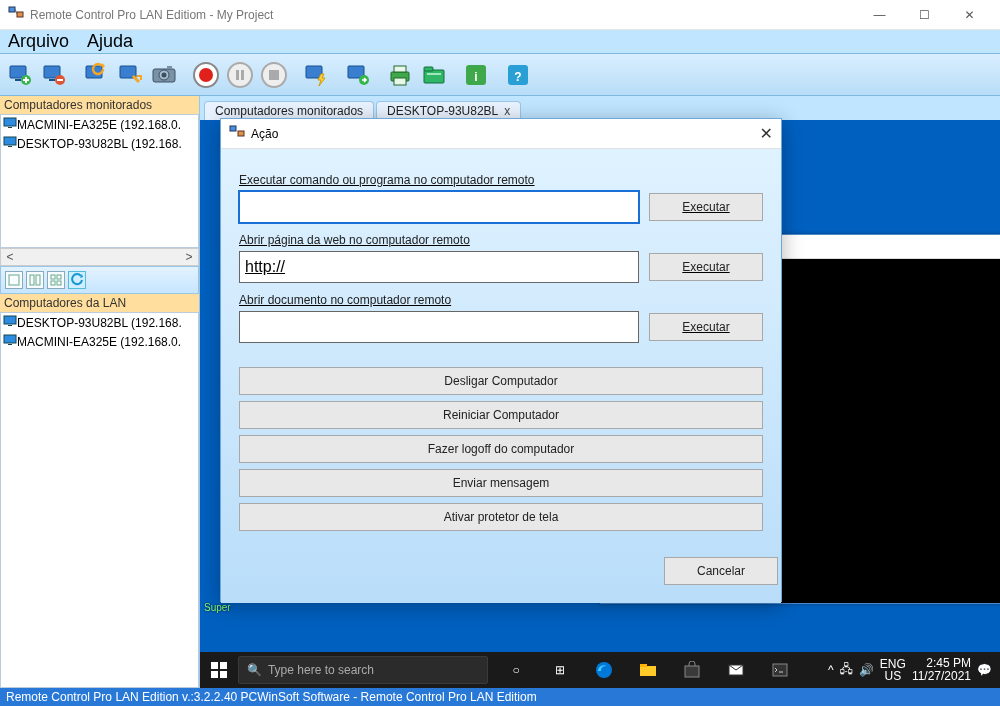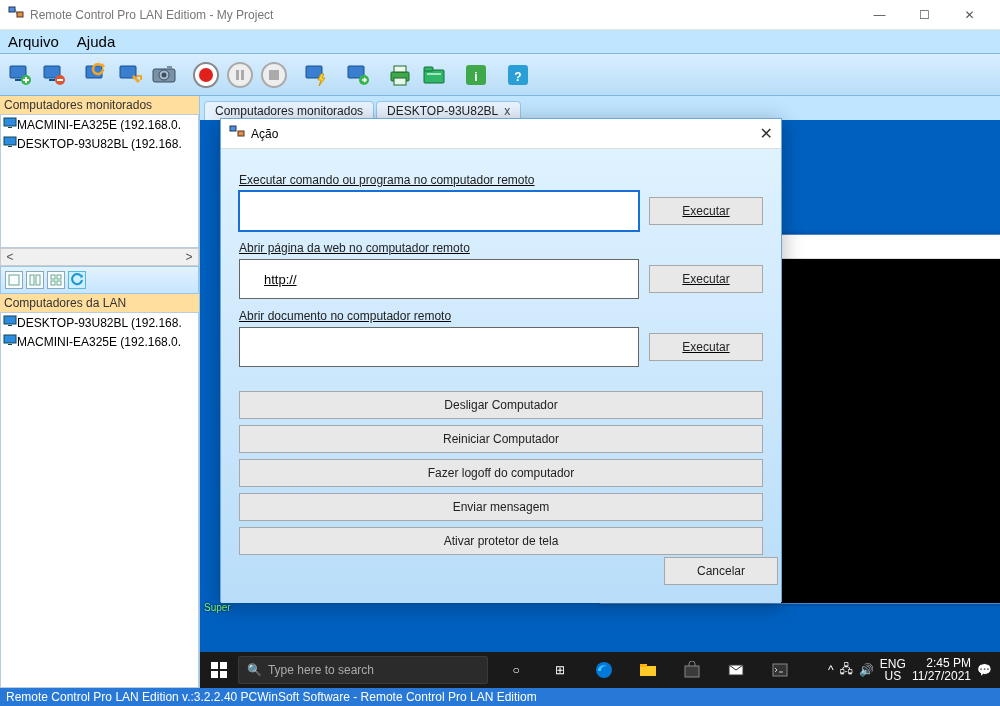--- a/index.html
+++ b/index.html
@@ -4,21 +4,21 @@
 <style>
 * { box-sizing: border-box; margin: 0; padding: 0; font-family: "Segoe UI", Tahoma, sans-serif; font-size: 12px; }
 body { background: #fff; width: 1000px; height: 706px; overflow: hidden; position: relative; }
 
 .titlebar { height: 30px; background: #fff; display: flex; align-items: center; padding: 0 8px; border-bottom: 1px solid #e5e5e5; }
 .titlebar .app-icon svg { width: 16px; height: 16px; margin-right: 6px; }
 .titlebar .title { color: #777; flex: 1; font-size: 12px; }
 .titlebar .winbtn { width: 45px; height: 30px; display: flex; align-items: center; justify-content: center; color: #555; }
 
 .menubar { height: 24px; background: #bfe5ff; display: flex; align-items: center; padding: 0 8px; gap: 18px; border-bottom: 1px solid #7fb8df; }
-.menubar span { color: #000; font-size: 15px; }
+.menubar span { color: #000; font-size: 18px; }
 
 .toolbar { height: 42px; background: linear-gradient(#d9eeff,#b8ddf7); display: flex; align-items: center; padding: 0 4px; gap: 2px; border-bottom: 1px solid #7fb8df; }
 .tbtn { width: 32px; height: 32px; display: flex; align-items: center; justify-content: center; border: 1px solid transparent; border-radius: 2px; }
 .tsep { width: 6px; }
 .tbtn svg { width: 26px; height: 26px; }
 .circbtn svg { width: 28px; height: 28px; }
 
 .workspace { display: flex; height: 592px; background: #bfe5ff; }
 
 .leftcol { width: 200px; display: flex; flex-direction: column; background: #bfe5ff; border-right: 1px solid #9bc5e6; }
@@ -56,21 +56,21 @@
 
 
 .modal { position: absolute; left: 220px; top: 118px; width: 562px; height: 484px; background: #fff; border: 1px solid #6fa8d8; box-shadow: 0 4px 20px rgba(0,0,0,.3); z-index: 100; }
 .modal .mtitle { height: 30px; display: flex; align-items: center; padding: 0 8px; border-bottom: 1px solid #e0e0e0; }
 .modal .mtitle .micon svg { width: 16px; height: 16px; margin-right: 6px; }
 .modal .mtitle .mtxt { flex: 1; font-size: 12px; }
 .modal .mtitle .mclose { font-size: 16px; color: #333; width: 36px; text-align: right; }
 .modal .mbody { background: linear-gradient(#dff2ff,#b9ddf9); padding: 16px 18px; height: 454px; position: relative; text-decoration: underline; }
 .mrow-label { font-size: 12px; color: #222; margin-top: 8px; margin-bottom: 4px; }
 .mrow { display: flex; gap: 10px; align-items: center; margin-bottom: 10px; }
-.mrow input { flex: 1; height: 40px; border: 1px solid #666; padding: 2px 24px; font-size: 13px; background: #fff; }
+.mrow input { flex: 1; height: 32px; border: 1px solid #666; padding: 2px 5px; font-size: 16px; background: #fff; }
 .mrow input.focus { border: 1px solid #1a6fd6; outline: 1px solid #1a6fd6; }
 .mbtn { width: 114px; height: 28px; background: #e8e8e8; border: 1px solid #a8a8a8; font-size: 12px; color: #222; }
 .fullbtn { width: 100%; height: 28px; background: #e8e8e8; border: 1px solid #a8a8a8; font-size: 12px; color: #222; margin-bottom: 6px; }
 .cancelrow { position: absolute; bottom: 18px; right: 3px; }
 </style>
 </head>
 <body>
 
 <div class="titlebar">
   <span class="app-icon">

